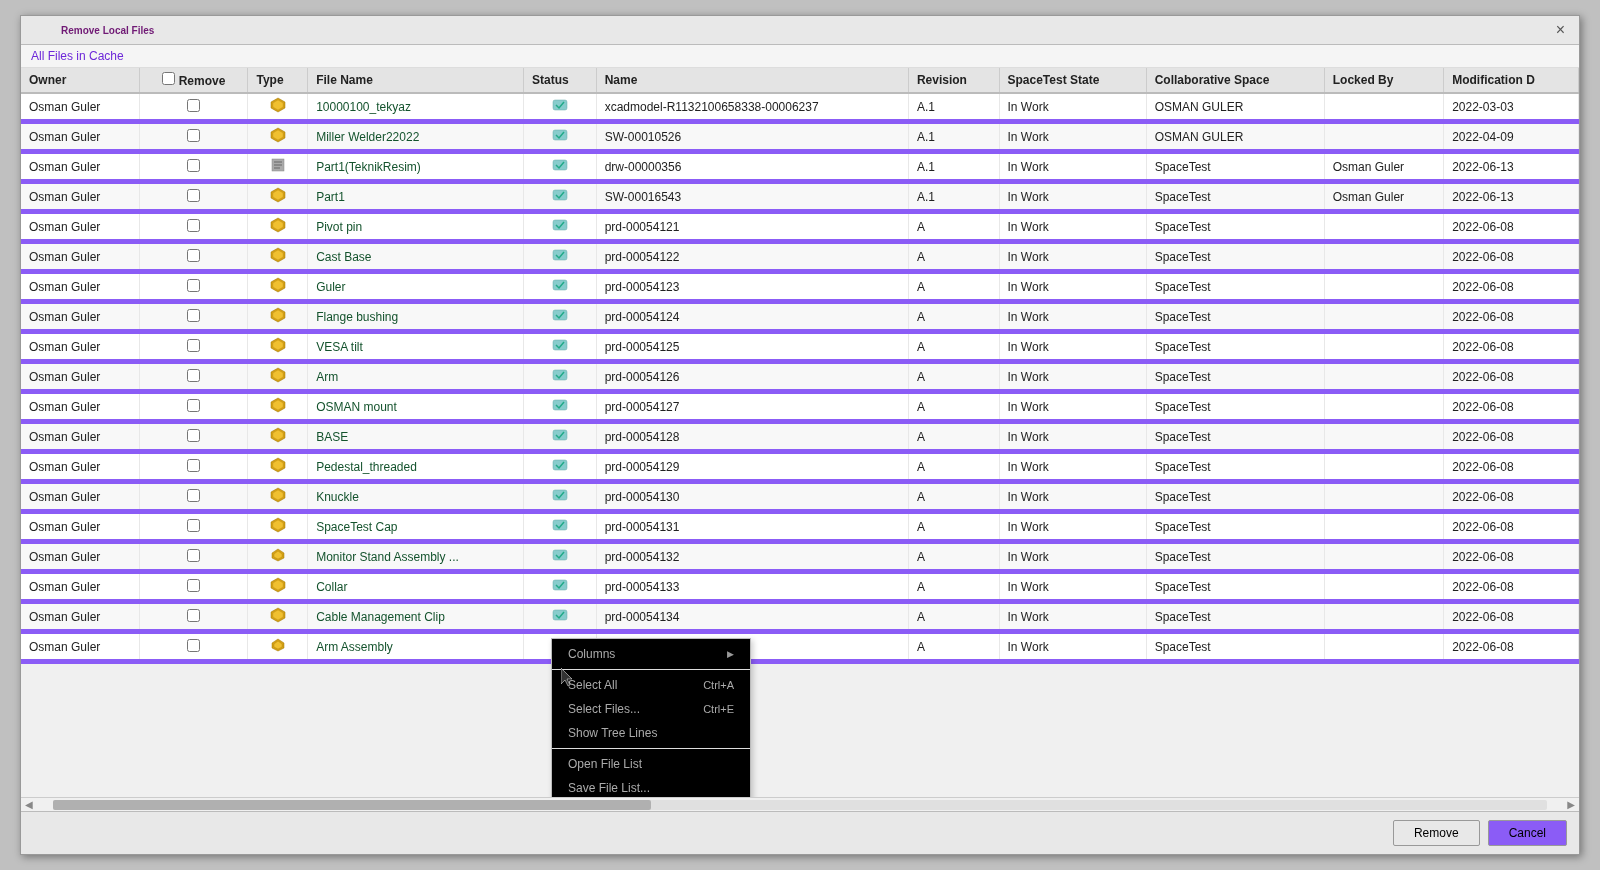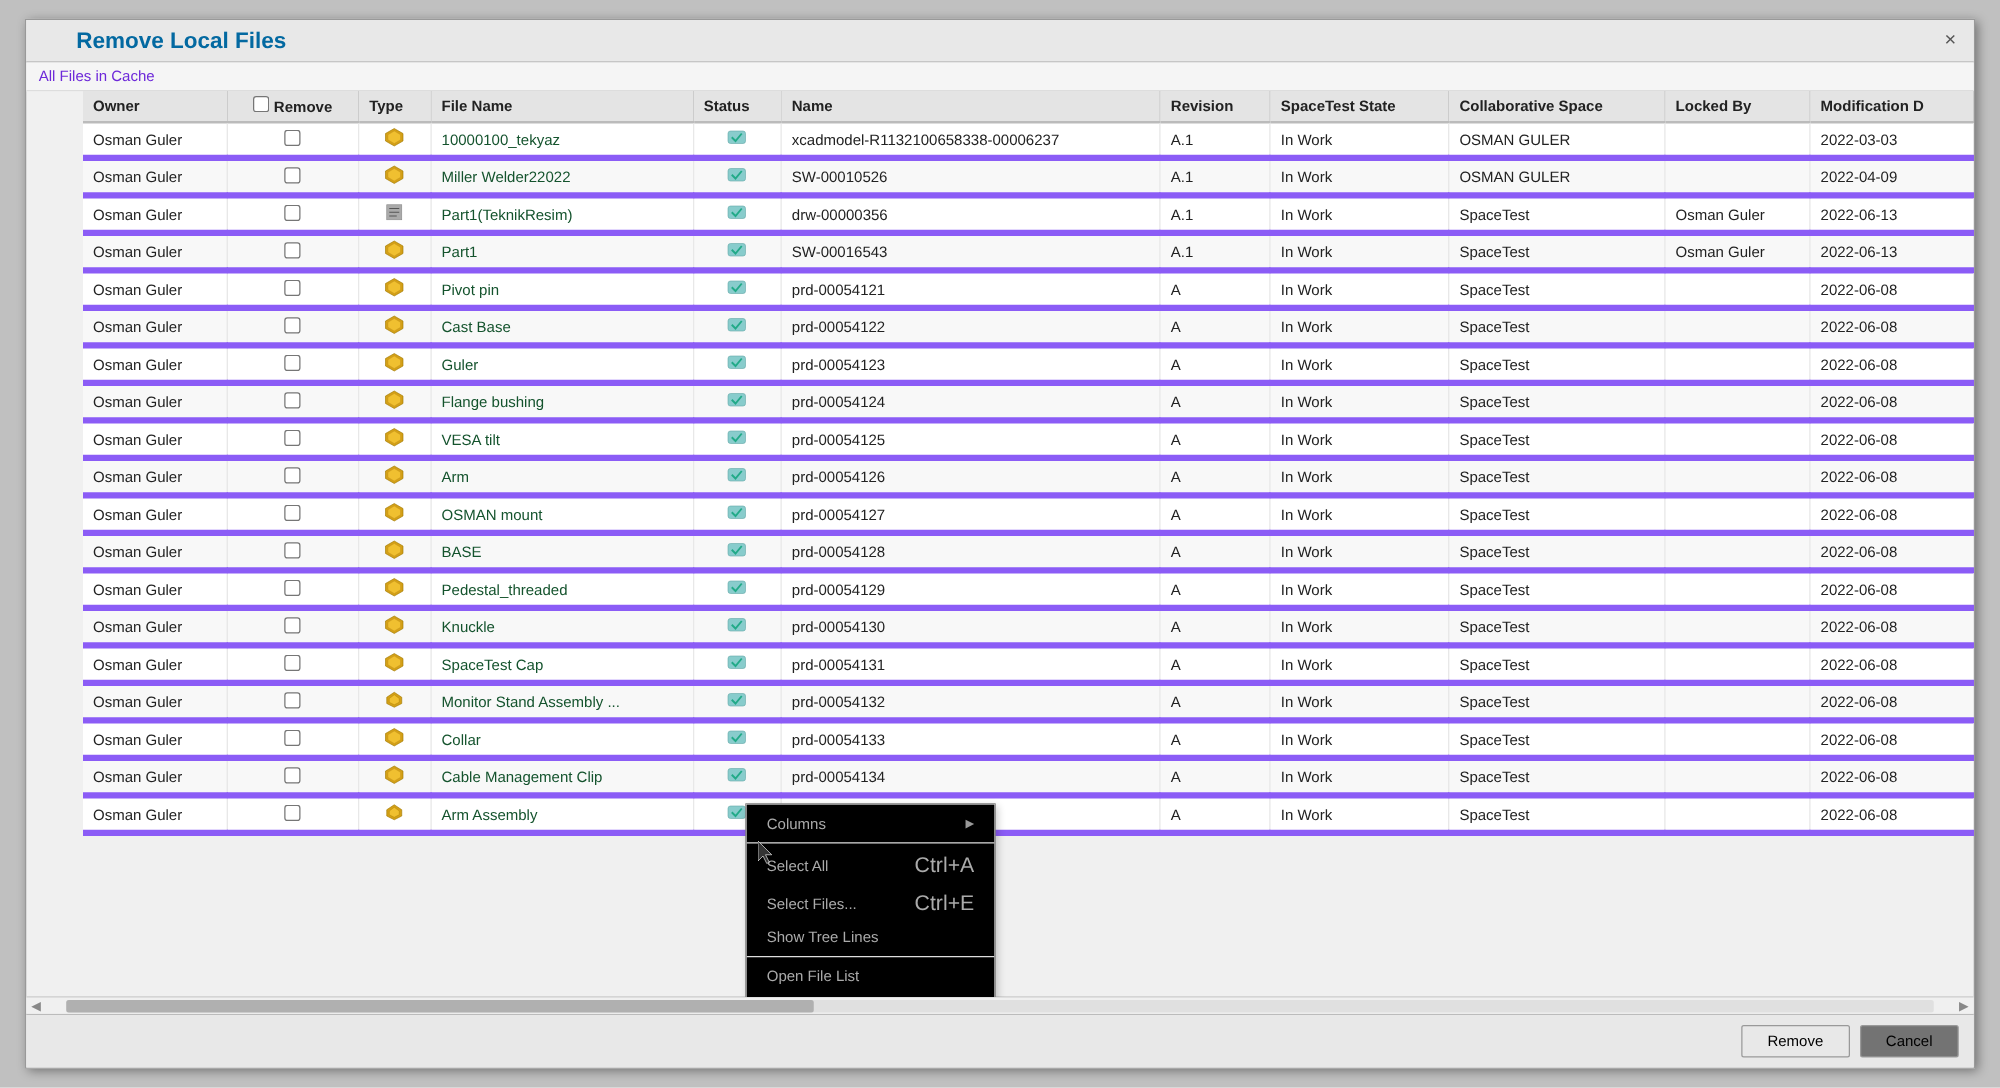--- a/index.html
+++ b/index.html
@@ -28,22 +28,22 @@
       background: #e8e8e8;
       border-bottom: 1px solid #bbb;
       padding: 6px 10px;
       display: flex;
       justify-content: space-between;
       align-items: center;
       flex-shrink: 0;
     }
     .title-text {
       font-weight: bold;
-      font-size: 18px;
-      color: #0369a1;
+      font-size: 10px;
+      color: #701a75;
       padding-left: 30px;
     }
     .close-btn {
       background: none;
       border: none;
       font-size: 16px;
       cursor: pointer;
       color: #555;
       padding: 0 4px;
       line-height: 1;
@@ -53,21 +53,20 @@
       font-size: 12px;
       color: #6d28d9;
       border-bottom: 1px solid #ddd;
       background: #f5f5f5;
       flex-shrink: 0;
     }
     .table-container {
       flex: 1;
       overflow: auto;
       position: relative;
-      margin-left: 45px;
     }
     table {
       width: 100%;
       border-collapse: collapse;
       font-size: 12px;
     }
     thead tr {
       background: #e4e4e4;
       position: sticky;
       top: 0;
@@ -113,21 +112,21 @@
       border-top: 1px solid #bbb;
       padding: 8px 12px;
       display: flex;
       justify-content: flex-end;
       gap: 8px;
       flex-shrink: 0;
     }
     .footer-btn {
       padding: 5px 20px;
       border: 1px solid #999;
-      background: #737373;
+      background: #8b5cf6;
       cursor: pointer;
       font-size: 12px;
       border-radius: 2px;
     }
     .footer-btn.primary {
       background: #e8e8e8;
     }
     
     .scroll-bar-area {
       flex-shrink: 0;
@@ -171,21 +170,21 @@
       padding: 5px 16px;
       display: flex;
       justify-content: space-between;
       align-items: center;
       color: #aaa;
       cursor: default;
       font-size: 12px;
     }
     .ctx-item .shortcut {
       color: #aaa;
-      font-size: 17px;
+      font-size: 11px;
       margin-left: 20px;
       text-align: right;
     }
     .ctx-item.has-submenu::after {
       content: '▶';
       font-size: 9px;
       margin-left: auto;
       color: #999;
     }
     .ctx-separator {

